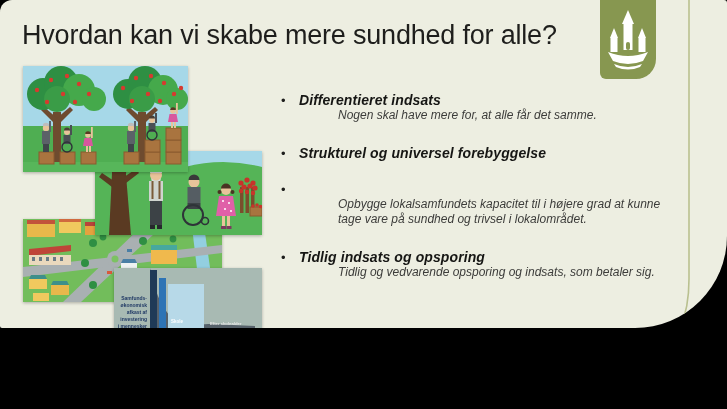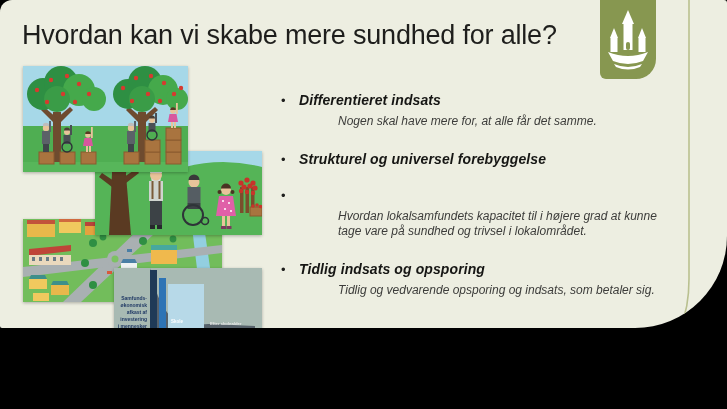--- a/index.html
+++ b/index.html
@@ -16,21 +16,21 @@
   .p1{left:23px;top:66px;width:165px;height:106px;z-index:4;}
   .p2{left:95px;top:151px;width:167px;height:84px;z-index:3;}
   .p3{left:23px;top:219px;width:199px;height:83px;z-index:1;}
   .p4{left:114px;top:268px;width:148px;height:100px;z-index:2;}
   .panel svg{display:block;}
   .bullets{position:absolute;left:281px;top:92px;width:400px;z-index:5;}
   .bullet-item{margin-bottom:21px;}
   .bullet-row{display:flex;align-items:baseline;}
   .dot{width:18px;font-size:13px;color:#1e1e1c;flex:0 0 18px;}
   .bullet-heading{font-size:14px;font-weight:bold;color:#161614;letter-spacing:0.1px;font-style:italic;}
-  .bullet-detail{margin-left:57px;margin-top:6px;width:335px;font-size:12px;font-style:italic;
+  .bullet-detail{margin-left:57px;width:335px;font-size:12px;font-style:italic;
                  color:#3c3c3a;line-height:1.3;}
   .wordmark{position:absolute;left:30px;top:376px;font-size:23px;font-weight:bold;
             color:#7e9044;letter-spacing:1.5px;z-index:6;}
   .wordmark span{display:inline-block;}
   .wm-light{font-weight:normal;opacity:.8;}
   .wm-strong{font-weight:bold;color:#6f8338;}
 </style>
 </head>
 <body>
 
@@ -335,21 +335,21 @@
     <div class="bullet-item">
       <div class="bullet-row">
         <span class="dot">•</span>
         <span class="bullet-heading">Strukturel og universel forebyggelse</span>
       </div>
     </div>
     <div class="bullet-item">
       <div class="bullet-row">
         <span class="dot">•</span>
       </div>
-      <div class="bullet-detail">Hvordan lokalsamfundets kapacitet til i højere grad at kunne tage vare på sundhed og trivsel i lokalområdet.</div>
+      <div class="bullet-detail">Opbygge lokalsamfundets kapacitet til i højere grad at kunne tage vare på sundhed og trivsel i lokalområdet.</div>
     </div>
     <div class="bullet-item">
       <div class="bullet-row">
         <span class="dot">•</span>
         <span class="bullet-heading">Tidlig indsats og opsporing</span>
       </div>
       <div class="bullet-detail">Tidlig og vedvarende opsporing og indsats, som betaler sig.</div>
     </div>
   </div>
 

